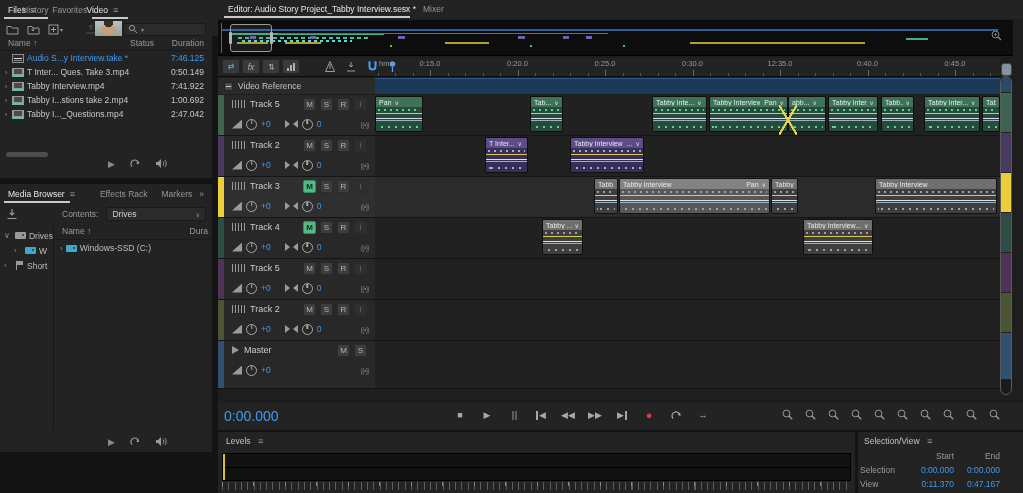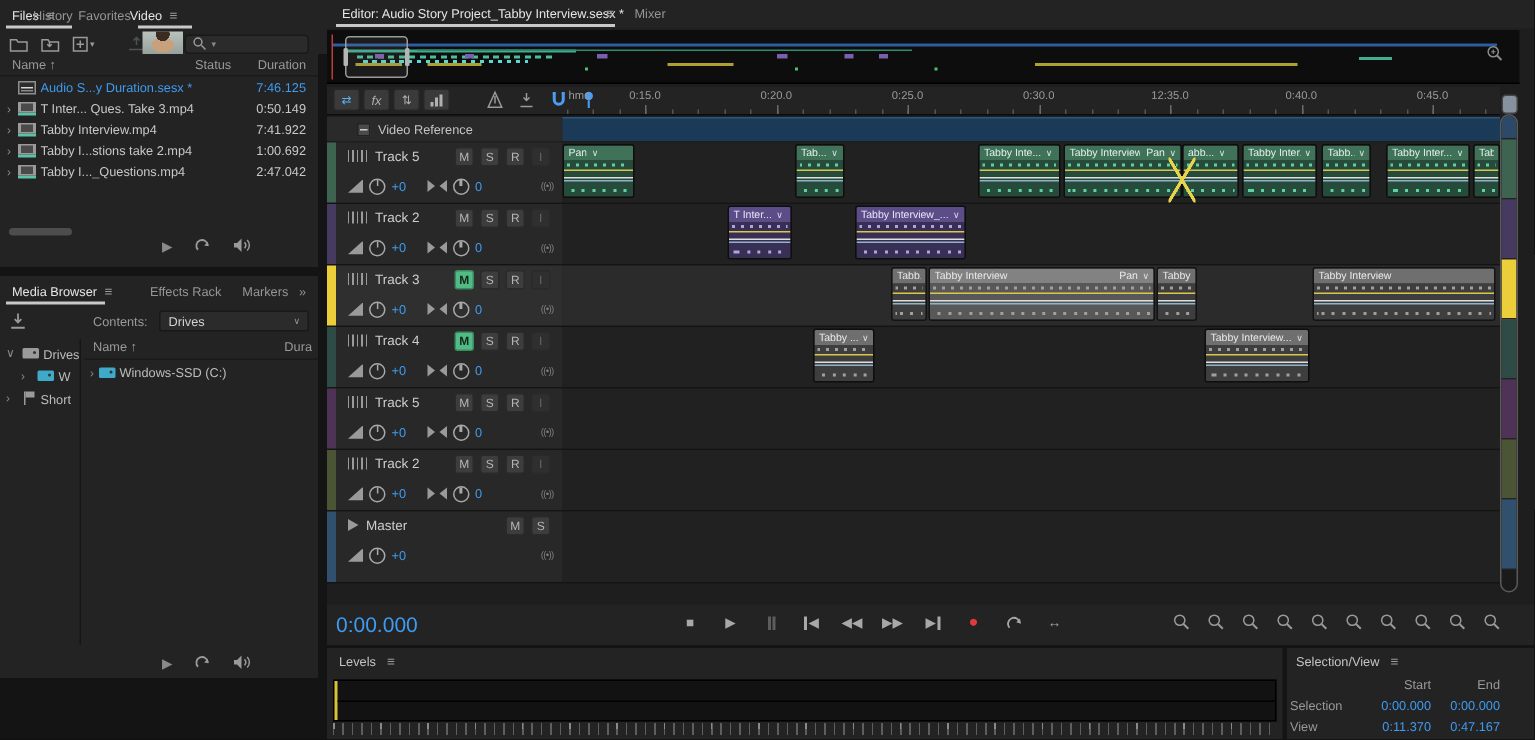--- a/index.html
+++ b/index.html
@@ -64,21 +64,21 @@
   #toolbar{position:absolute;left:0;top:58px;width:782px;height:19px;background:#232323;border-bottom:1px solid #0c0c0c;}
   .toolbtn{width:18px;height:15px;background:#3a3a3a;border:1px solid #262626;border-radius:2px;
       display:flex;align-items:center;justify-content:center;color:#b0b0b0;font-size:8px;}
   .toolbtn .fx{font-style:italic;font-size:8.5px;}
   .histo{display:flex;align-items:flex-end;gap:1px;height:8px;}
   .histo i{display:block;width:2px;background:#b0b0b0;}
   #ruler{position:absolute;left:157px;top:0;width:625px;height:18px;}
   .rlabel{position:absolute;top:1px;font-size:7.5px;color:#9a9a9a;transform:translateX(-50%);}
   .rtick{position:absolute;bottom:0;width:1px;background:#6a6a6a;}
   #videoref{position:absolute;left:0;top:78px;width:782px;height:17px;}
-  #videoref-head{position:absolute;left:0;top:0;width:157px;height:16px;background:#2a2a2a;display:flex;align-items:center;gap:5px;padding:0 20px;color:#c4c4c4;}
+  #videoref-head{position:absolute;left:0;top:0;width:157px;height:16px;background:#2a2a2a;display:flex;align-items:center;gap:5px;padding:0 6px;color:#c4c4c4;}
   #videoref-content{position:absolute;left:157px;top:0;width:625px;height:16px;background:#1b3a58;border-top:1px solid #2c567e;}
   .minusbox{width:9px;height:9px;background:#4a4a4a;border:1px solid #222;position:relative;}
   .minusbox::after{content:"";position:absolute;left:1px;right:1px;top:3px;height:1px;background:#cfcfcf;}
 
   #tracks{position:absolute;left:0;top:95px;width:782px;}
   .trackrow{position:relative;width:782px;border-bottom:1px solid #141414;}
   .tstrip{position:absolute;left:0;top:0;bottom:0;width:6px;}
   .thead{position:absolute;left:6px;top:0;bottom:0;width:151px;background:#282828;}
   .thead.sel{background:#2f2f2f;}
   .tlane{position:absolute;left:157px;top:0;bottom:0;width:625px;background:#212121;}
@@ -203,21 +203,21 @@
       </div>
       <div class="colhead">
         <span style="position:absolute;left:8px;"><span>Name</span> <span>↑</span></span>
         <span style="position:absolute;left:130px;">Status</span>
         <span style="position:absolute;right:8px;">Duration</span>
       </div>
       <div id="file-rows">
           <div class="frow sel">
             <span class="chev"></span>
             <span class="icon-session"></span>
-            <span class="fname">Audio S...y Duration.sesx *</span>
+            <span class="fname">Audio S...y Interview.take *</span>
             <span class="fdur">7:46.125</span>
           </div>
           <div class="frow">
             <span class="chev">›</span>
             <span class="icon-video"></span>
             <span class="fname">T Inter... Ques. Take 3.mp4</span>
             <span class="fdur">0:50.149</span>
           </div>
           <div class="frow">
             <span class="chev">›</span>

